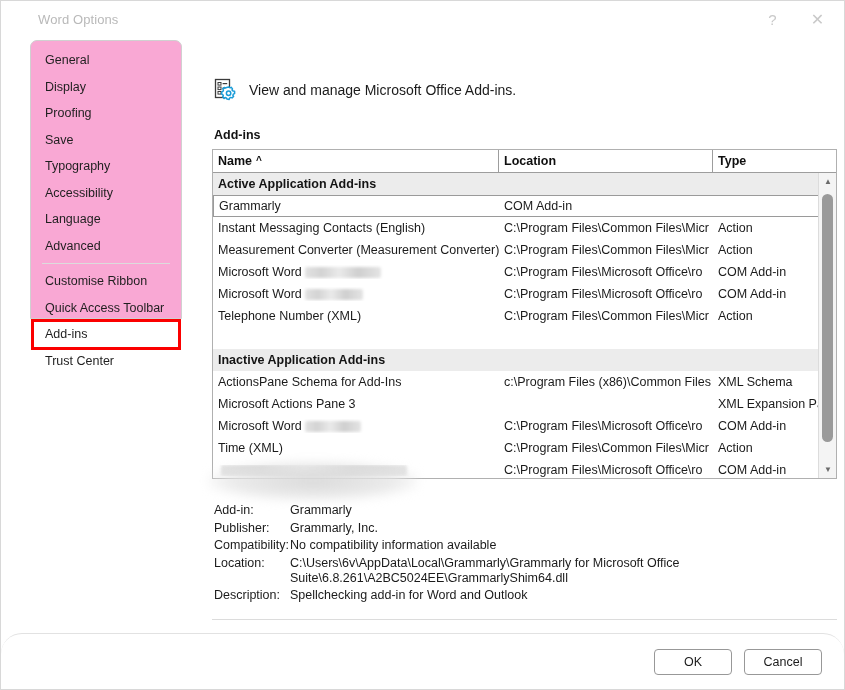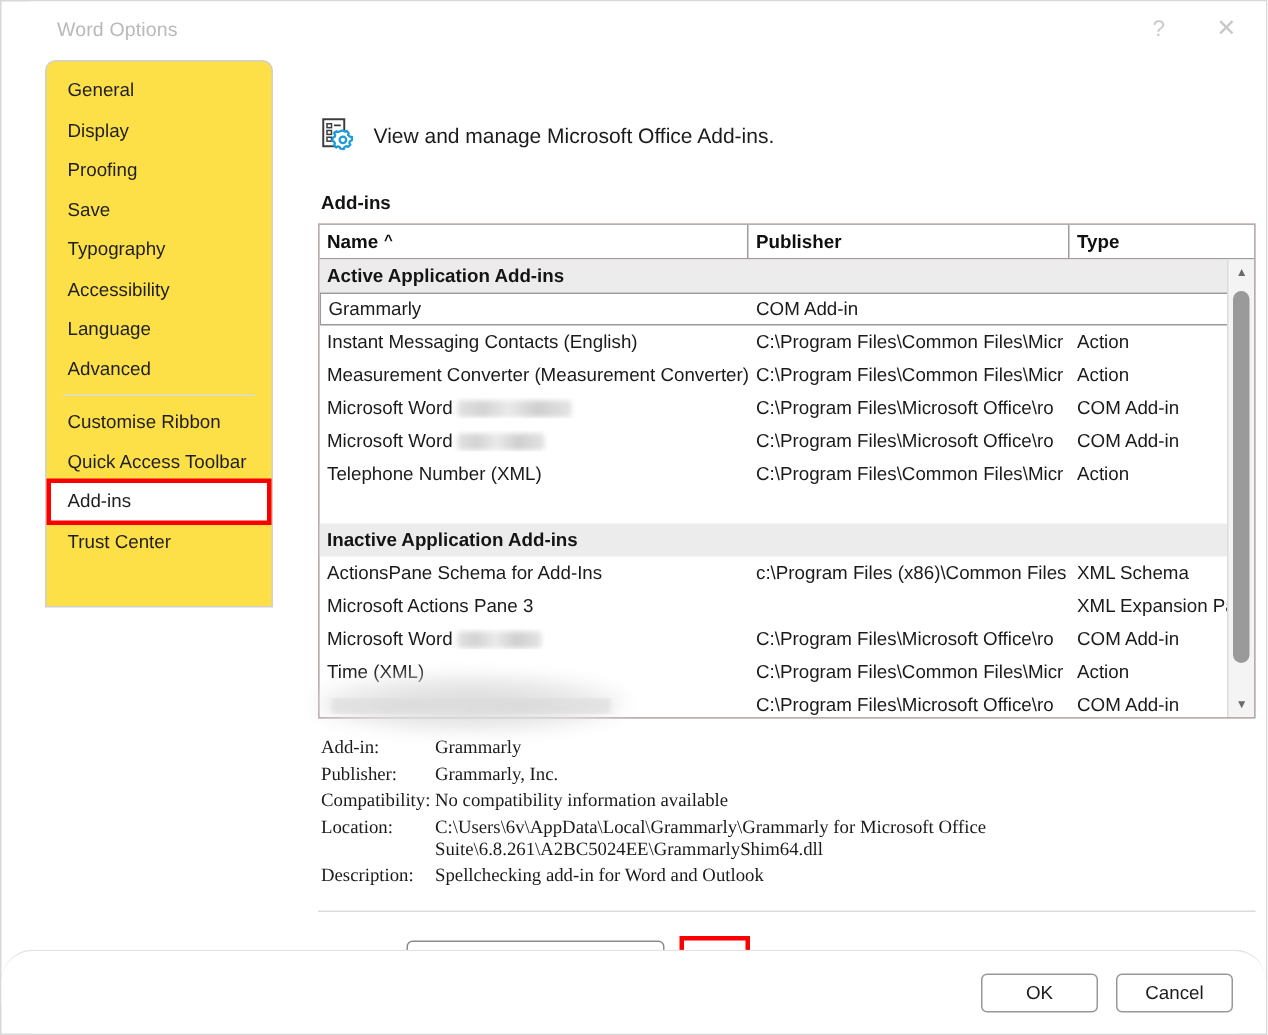--- a/index.html
+++ b/index.html
@@ -45,24 +45,24 @@
   }
   .title-btn.close{font-size:16px;}
   
   .content{
     flex:1 1 auto;display:flex;position:relative;
   }
   
   .sidebar{
     width:152px;flex:0 0 152px;
     margin:3px 0 0 10px;
-    background:#fde047;
+    background:#f9a8d4;
     border:1px solid #d0d0d0;
     border-radius:7px 7px 0 0;
-    height:365px;
+    height:279px;
     box-sizing:border-box;
     padding-top:6px;
     position:relative;
   }
   .nav-item{
     height:26.5px;
     display:flex;align-items:center;
     padding-left:14px;
     font-size:12.5px;
     color:#1f1f1f;
@@ -178,24 +178,23 @@
     color:#6b6b6b;font-size:8px;
   }
   .sb-track{flex:1 1 auto;width:17px;position:relative;}
   .sb-thumb{
     position:absolute;left:3px;width:11px;
     background:#9a9a9a;border-radius:6px;
     top:4px;height:248px;
   }
   
   .details{
-    margin:12px 0 0 2px;
+    margin:24px 0 0 2px;
     font-size:12.5px;color:#1b1b1b;
     position:relative;
-    font-family:Liberation Serif, serif;
   }
   .drow{display:flex;margin-bottom:2.5px;line-height:15px;}
   .dlabel{width:76px;flex:0 0 76px;}
   .dval{flex:1 1 auto;}
   .blurblob{
     position:absolute;
     background:radial-gradient(ellipse at center,rgba(216,216,216,.95) 0%,rgba(228,228,228,.75) 55%,rgba(255,255,255,0) 78%);
     filter:blur(5px);
     pointer-events:none;
   }
@@ -330,21 +329,21 @@
 
       <div class="section-label">Add-ins</div>
 
       <div class="listbox">
         <div class="list-head">
           <div class="hcell c-name">
             <span>Name</span>
             <span class="sort-caret">^</span>
           </div>
           <div class="hcell c-loc">
-            <span>Publisher</span>
+            <span>Location</span>
           </div>
           <div class="hcell c-type">
             <span>Type</span>
           </div>
         </div>
 
         <div class="list-body">
 
           <div class="group-row">
             <span>Active Application Add-ins</span>

